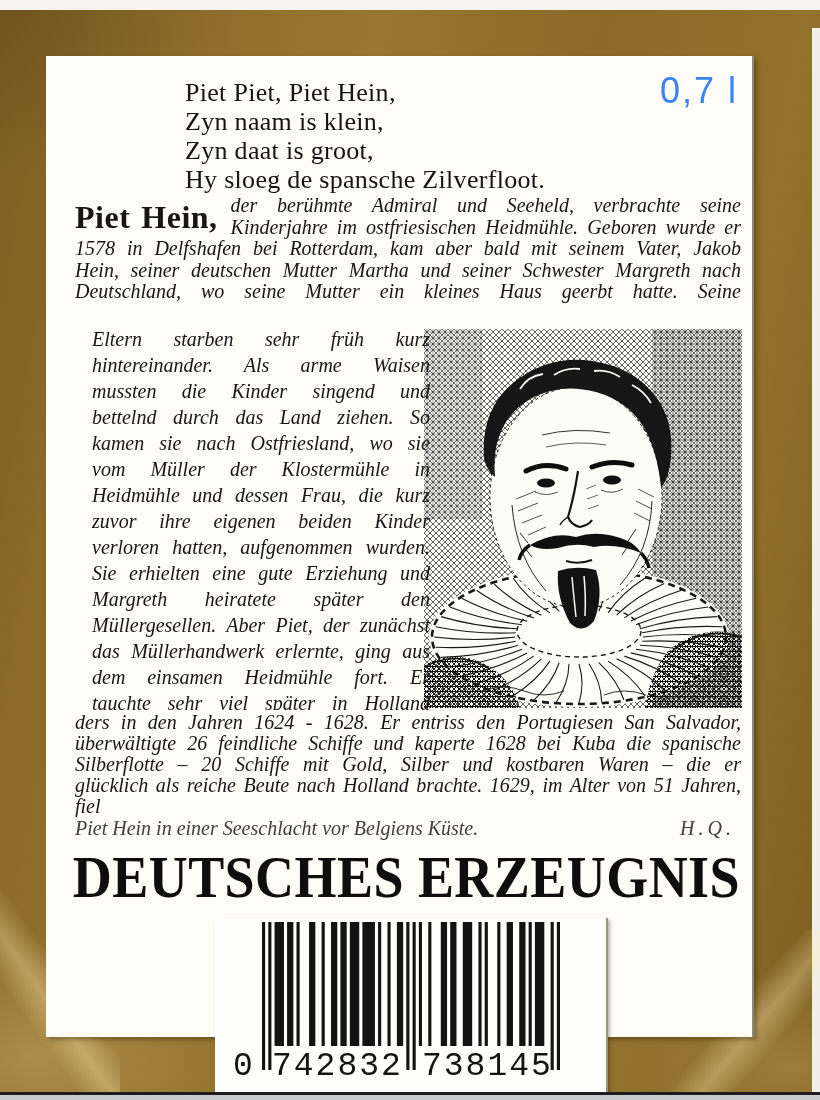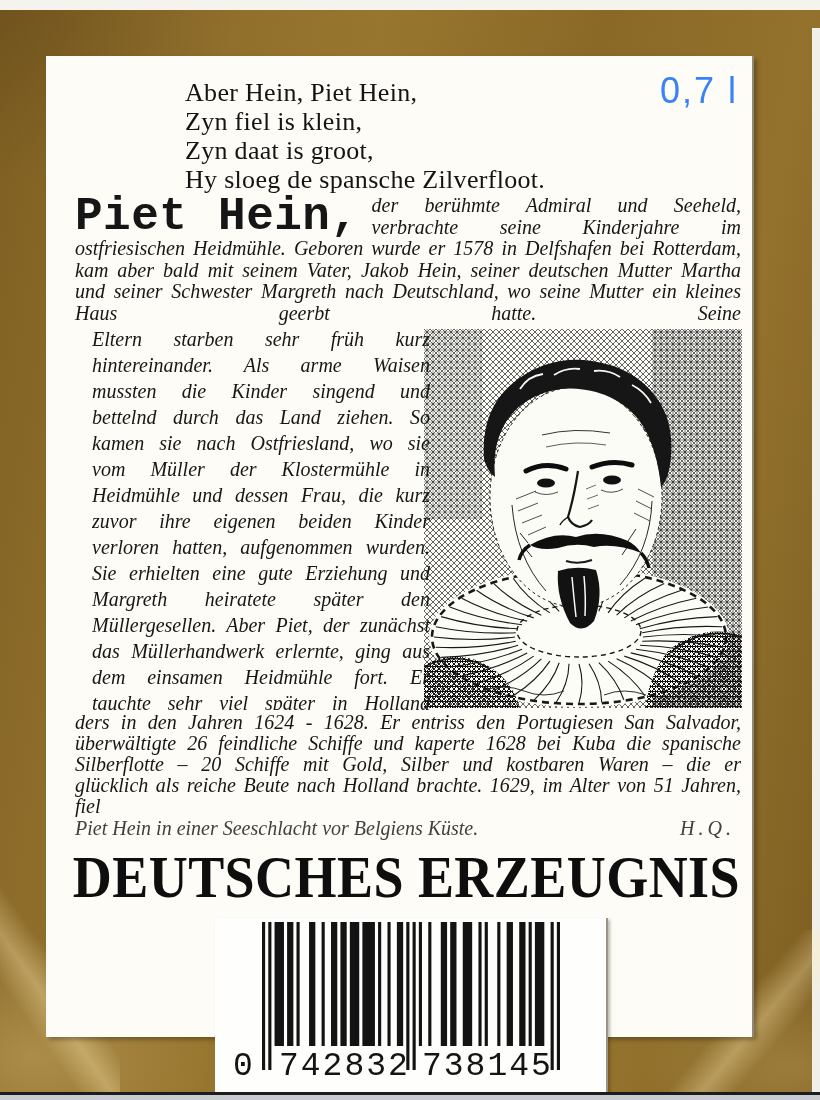--- a/index.html
+++ b/index.html
@@ -33,58 +33,58 @@
 
   .poem { position:absolute; left:139px; top:22px; color:#141414;
     font-size:26px; line-height:29px; letter-spacing:0.3px; }
   .volume { position:absolute; right:14px; top:14px; color:#3b82f6;
     font-family:"Liberation Sans", sans-serif; font-size:36px; letter-spacing:2px; }
 
   .article-block { position:absolute; color:#161616; font-style:italic;
     font-size:20px; text-align:justify; text-align-last:justify; word-spacing:2.5px; }
   .block-a { left:29px; top:139px; width:666px; line-height:21.5px; }
   .block-a .lead { float:left; font-style:normal; font-weight:bold;
-    font-size:46px; line-height:42px; padding:1px 13px 0 0; letter-spacing:0.5px;font-family:Liberation Mono, monospace; }
+    font-size:32px; line-height:42px; padding:1px 13px 0 0; letter-spacing:0.5px; }
   .block-b { left:46px; top:270px; width:338px; line-height:26px; word-spacing:3px; height:384px; overflow:hidden; }
   .block-c { left:29px; top:656px; width:666px; line-height:21px; height:105px; overflow:hidden; }
   .last-row { position:absolute; left:29px; top:761px; width:666px; display:flex;
     justify-content:space-between; font-style:italic; font-size:20px; color:#404040; }
   .last-row .sig { letter-spacing:4px; padding-right:6px; }
 
   .portrait { position:absolute; left:378px; top:273px; width:318px; height:379px; }
   .portrait svg { display:block; }
 
   .origin { position:absolute; left:50%; top:787px; transform:translateX(-49%) scaleX(0.9);
     transform-origin:center; white-space:nowrap; font-weight:bold; font-size:60px;
     letter-spacing:0.5px; color:#0e0e0e; }
 
   .barcode-panel { position:absolute; left:215px; top:918px; width:393px; height:174px;
     background:#fefefc; border-right:2px solid rgba(55,40,12,0.5);
     box-shadow:2px 2px 3px rgba(40,25,5,0.3); }
   .barcode-panel svg { position:absolute; left:47px; top:4px; }
   .bd { position:absolute; top:130px; font-family:"Liberation Mono", monospace;
     font-size:33px; color:#141414; }
   .bd0 { left:18px; }
-  .bd1 { left:64px; letter-spacing:2px;text-align:right; }
+  .bd1 { left:57px; letter-spacing:2px;text-align:right; }
   .bd2 { left:207px; letter-spacing:2px; }
 </style>
 </head>
 <body>
 
 <div class="page">
   <div class="strip-top"></div>
   <div class="sliver-right"></div>
   <div class="crease c1"></div>
   <div class="crease c2"></div>
 
   <div class="label">
 
     <div class="poem">
-      <div class="poem-line">Aber Hein, Piet Hein,</div>
-      <div class="poem-line">Zyn fiel is klein,</div>
+      <div class="poem-line">Piet Piet, Piet Hein,</div>
+      <div class="poem-line">Zyn naam is klein,</div>
       <div class="poem-line">Zyn daat is groot,</div>
       <div class="poem-line">Hy sloeg de spansche Zilverfloot.</div>
     </div>
 
     <div class="volume">0,7 l</div>
 
     <p class="article-block block-a">
       <span class="lead">Piet Hein,</span>
       <span>der berühmte Admiral und Seeheld, verbrachte seine Kinderjahre im ostfriesischen Heidmühle. Geboren wurde er 1578 in Delfshafen bei Rotterdam, kam aber bald mit seinem Vater, Jakob Hein, seiner deutschen Mutter Martha und seiner Schwester Margreth nach Deutschland, wo seine Mutter ein kleines Haus geerbt hatte. Seine</span>
     </p>

